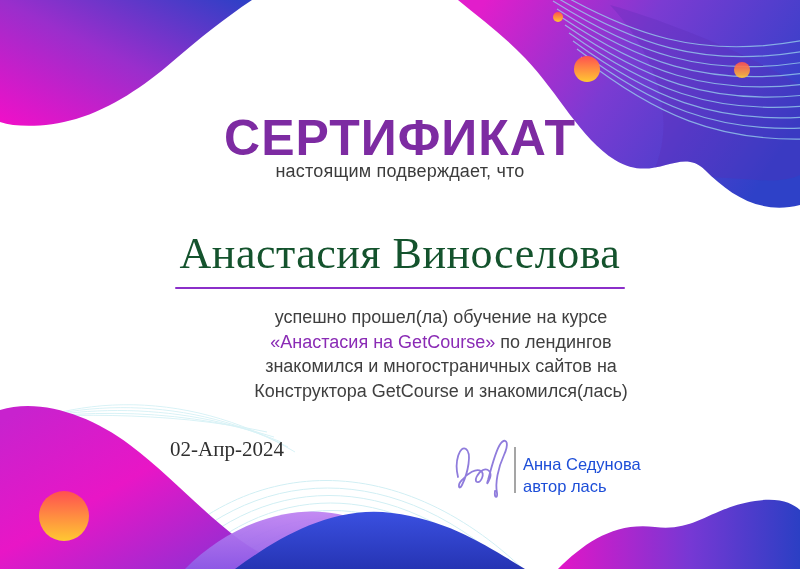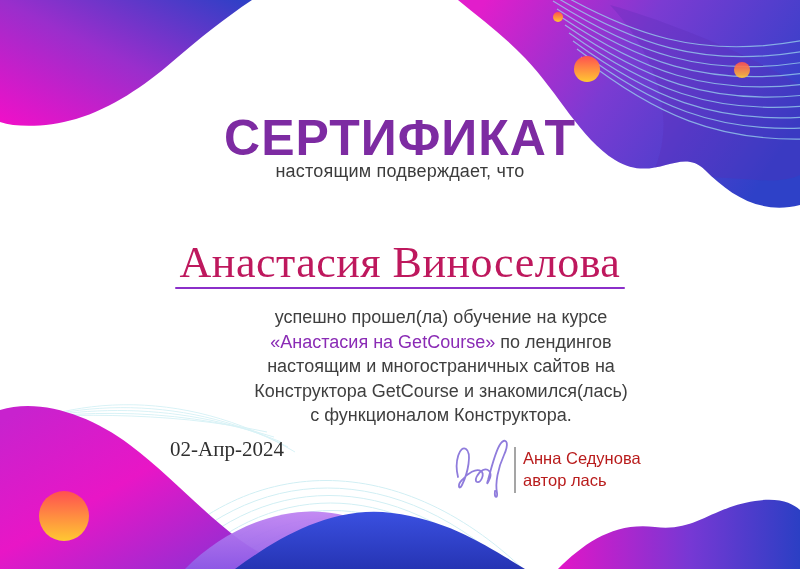--- a/index.html
+++ b/index.html
@@ -11,41 +11,41 @@
   .content{position:absolute;left:0;top:0;width:800px;height:569px;}
   .title{
     position:absolute;left:0;top:113px;width:800px;margin:0;text-align:center;
     font-size:50px;font-weight:700;letter-spacing:1px;color:#7D2BA2;line-height:1;
   }
   .subtitle{
     position:absolute;left:0;top:161px;width:800px;text-align:center;
     font-size:18px;color:#3C3C3C;letter-spacing:.2px;
   }
   .name{
-    position:absolute;left:0;top:241px;width:800px;text-align:center;
+    position:absolute;left:0;top:232px;width:800px;text-align:center;
     font-family:"Liberation Serif",serif;font-weight:400;
-    font-size:44px;color:#be185d;line-height:1;letter-spacing:.5px;
+    font-size:44px;color:#14532d;line-height:1;letter-spacing:.5px;
   }
   .name-underline{
     position:absolute;left:175px;top:287px;width:450px;height:2px;
     background:#8B2FC9;border-radius:1px;
   }
   .body-text{
     position:absolute;left:0;top:305px;width:800px;margin:0;text-align:center;
     font-size:18px;line-height:24.5px;color:#3F3F3F;padding-left:41px;
   }
   .body-text .purple{color:#8A2BB5;}
   .date{
     position:absolute;left:170px;top:437px;
     font-family:"Liberation Serif",serif;font-size:21px;color:#2F2F2F;
   }
   .sig{position:absolute;left:450px;top:433px;width:220px;height:66px;}
   .sig-scribble{position:absolute;left:0;top:2px;}
   .sig-divider{position:absolute;left:64px;top:14px;width:2px;height:46px;background:#A5A5A5;}
-  .sig-text{position:absolute;left:73px;top:15px;font-size:16.5px;line-height:21.5px;color:#b91c1c;}
+  .sig-text{position:absolute;left:73px;top:21px;font-size:16.5px;line-height:21.5px;color:#1d4ed8;}
 </style>
 </head>
 <body>
 
 <div class="cert">
 
   <svg class="bg" viewBox="0 0 800 569" xmlns="http://www.w3.org/2000/svg">
     <defs>
       <linearGradient id="gTL" x1="0" y1="1" x2="1" y2="0">
         <stop offset="0" stop-color="#F20FC8"></stop>
@@ -138,23 +138,22 @@
     <h1 class="title">СЕРТИФИКАТ</h1>
 
     <div class="subtitle">настоящим подверждает, что</div>
 
     <div class="name">Анастасия Виноселова</div>
     <div class="name-underline"></div>
 
     <p class="body-text">
       <span>успешно прошел(ла) обучение на курсе</span><br>
       <span class="purple">«Анастасия на GetCourse»</span><span> по лендингов</span><br>
-      <span>настоящим и многостраничных сайтов на</span><br>
+      <span>знакомился и многостраничных сайтов на</span><br>
       <span>Конструктора GetCourse и знакомился(лась)</span><br>
-      <span>с функционалом Конструктора.</span>
     </p>
 
     <div class="date">02-Апр-2024</div>
 
     <div class="sig">
       <svg class="sig-scribble" width="64" height="66" viewBox="0 0 64 66" xmlns="http://www.w3.org/2000/svg">
         <path fill="none" stroke="#8F7CDC" stroke-width="1.8" stroke-linecap="round" d="M8,42 C4,26 10,10 16,14 C22,18 18,38 12,50 C9,56 7,50 12,45 C18,38 26,33 31,36 C35,39 31,48 27,47 C24,46 27,38 33,35 C38,33 42,37 40,43 C38,48 36,51 38,45 C41,35 46,12 52,7 C57,3 59,9 54,20 C48,33 45,48 47,58 C48,63 44,64 45,56"></path>
       </svg>
       <div class="sig-divider"></div>
       <div class="sig-text">

